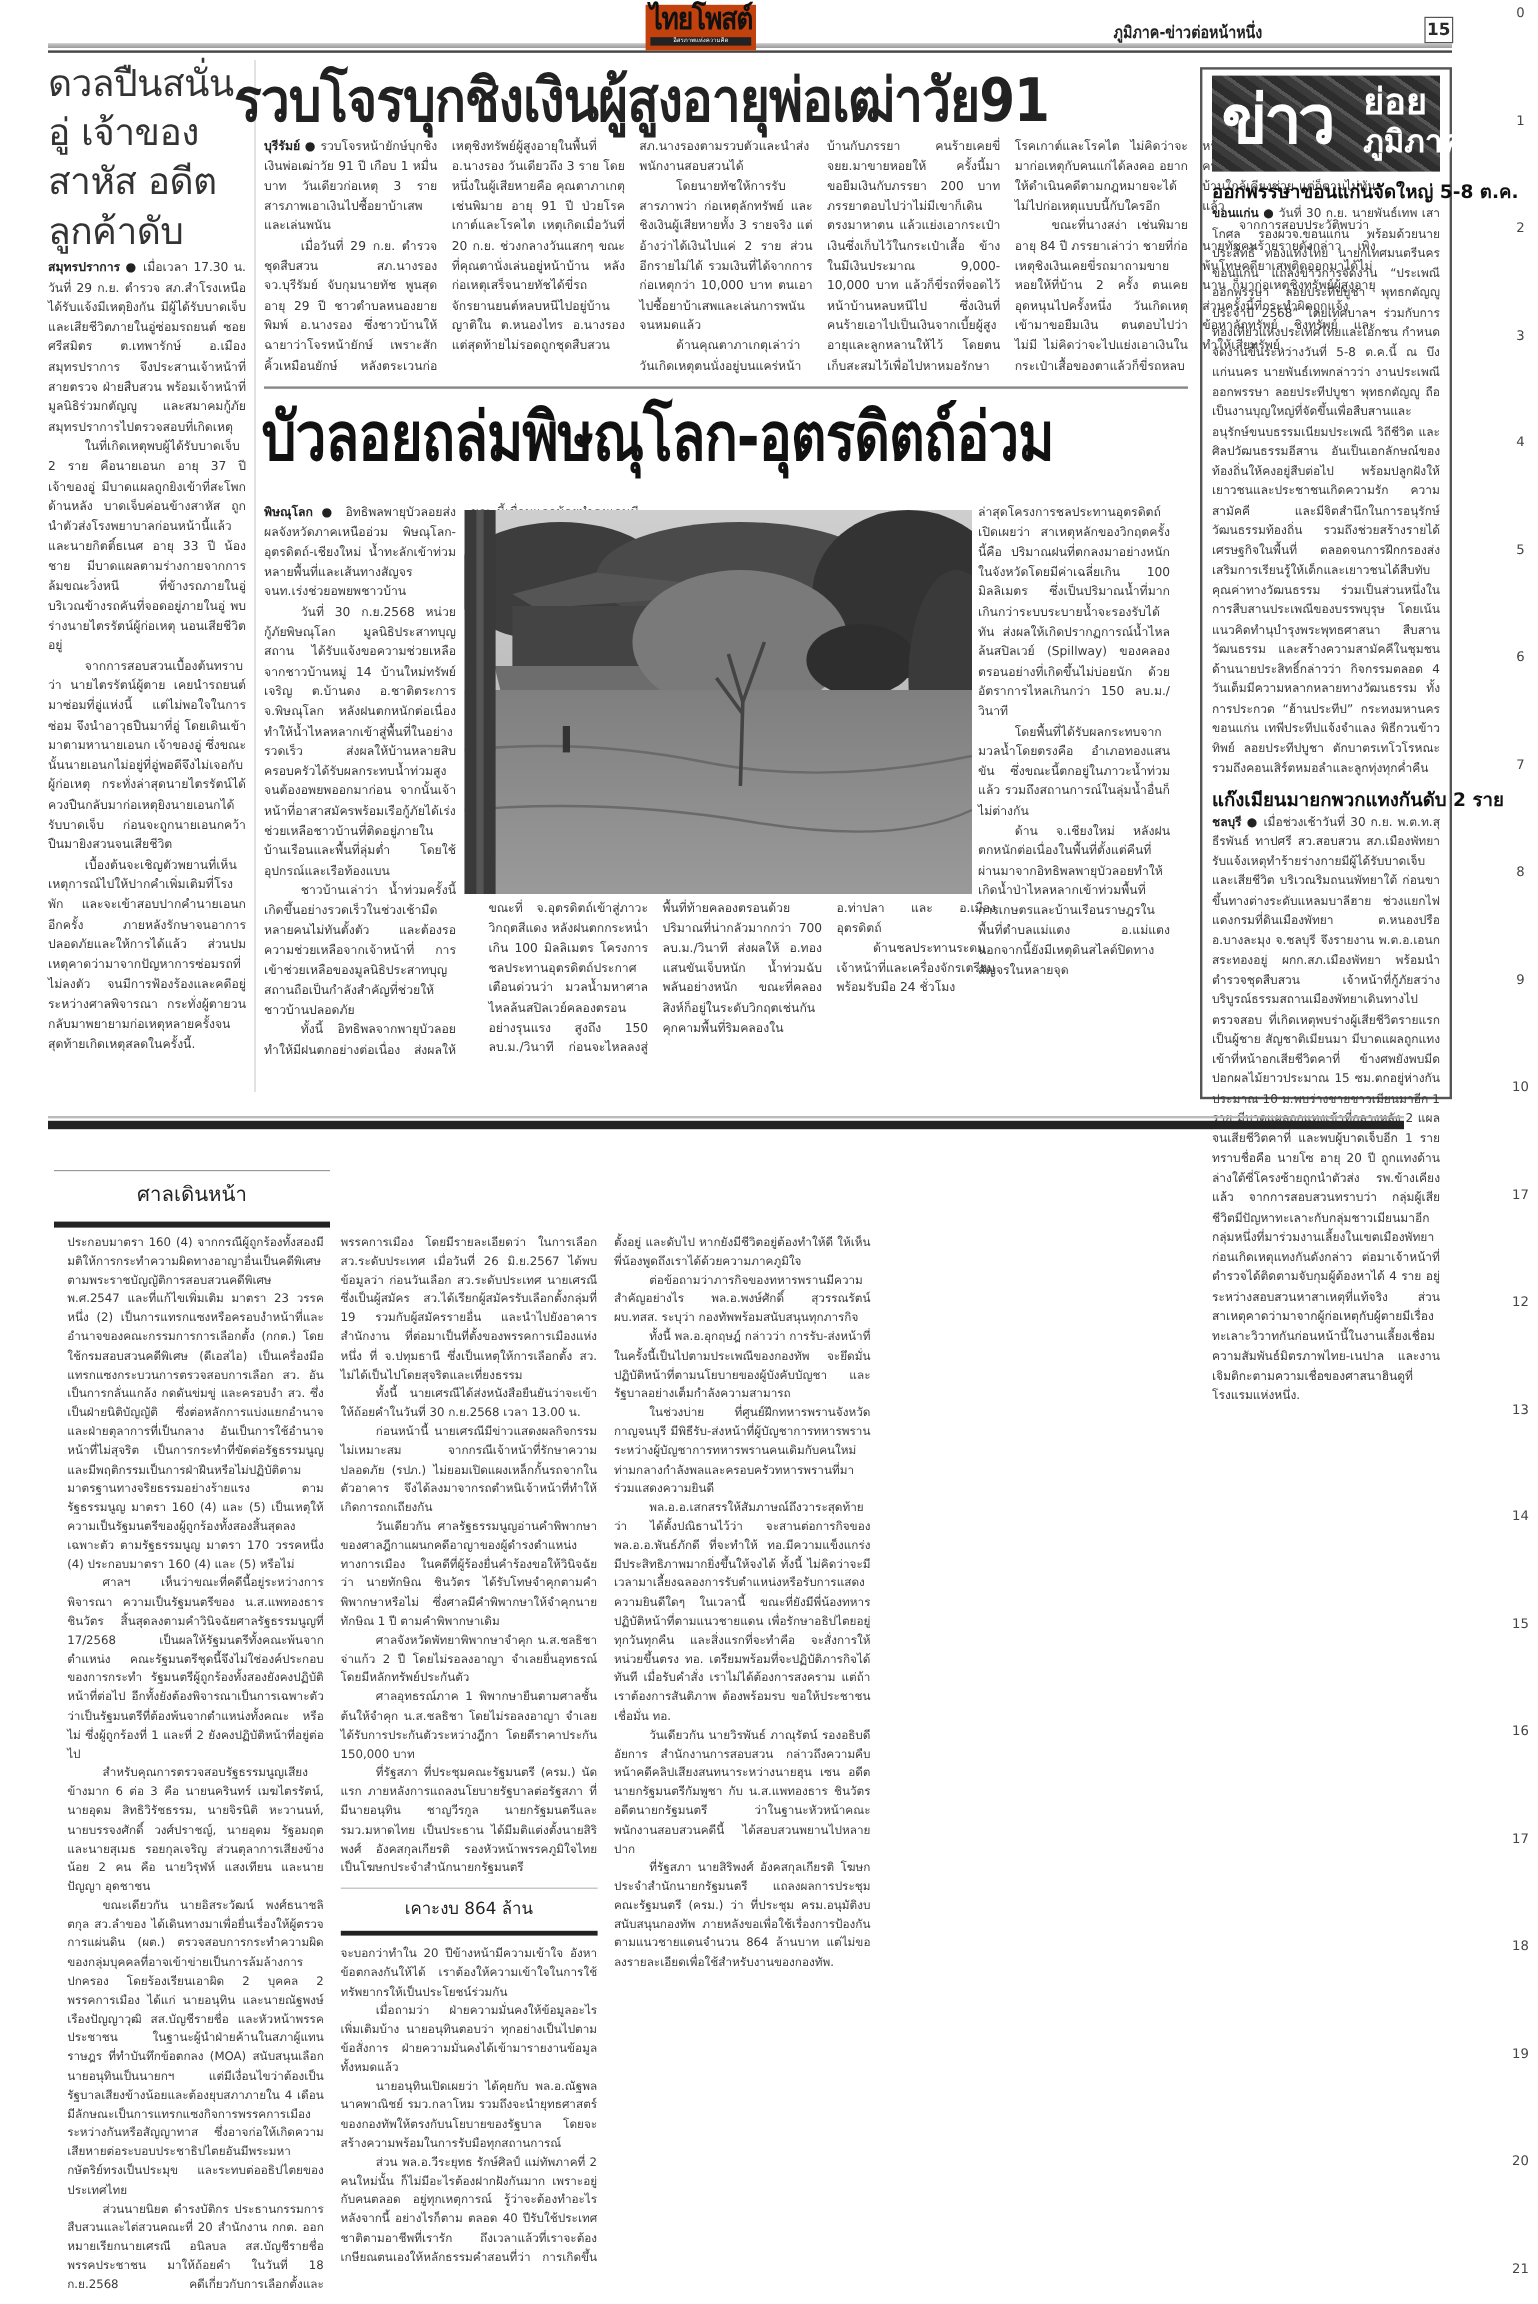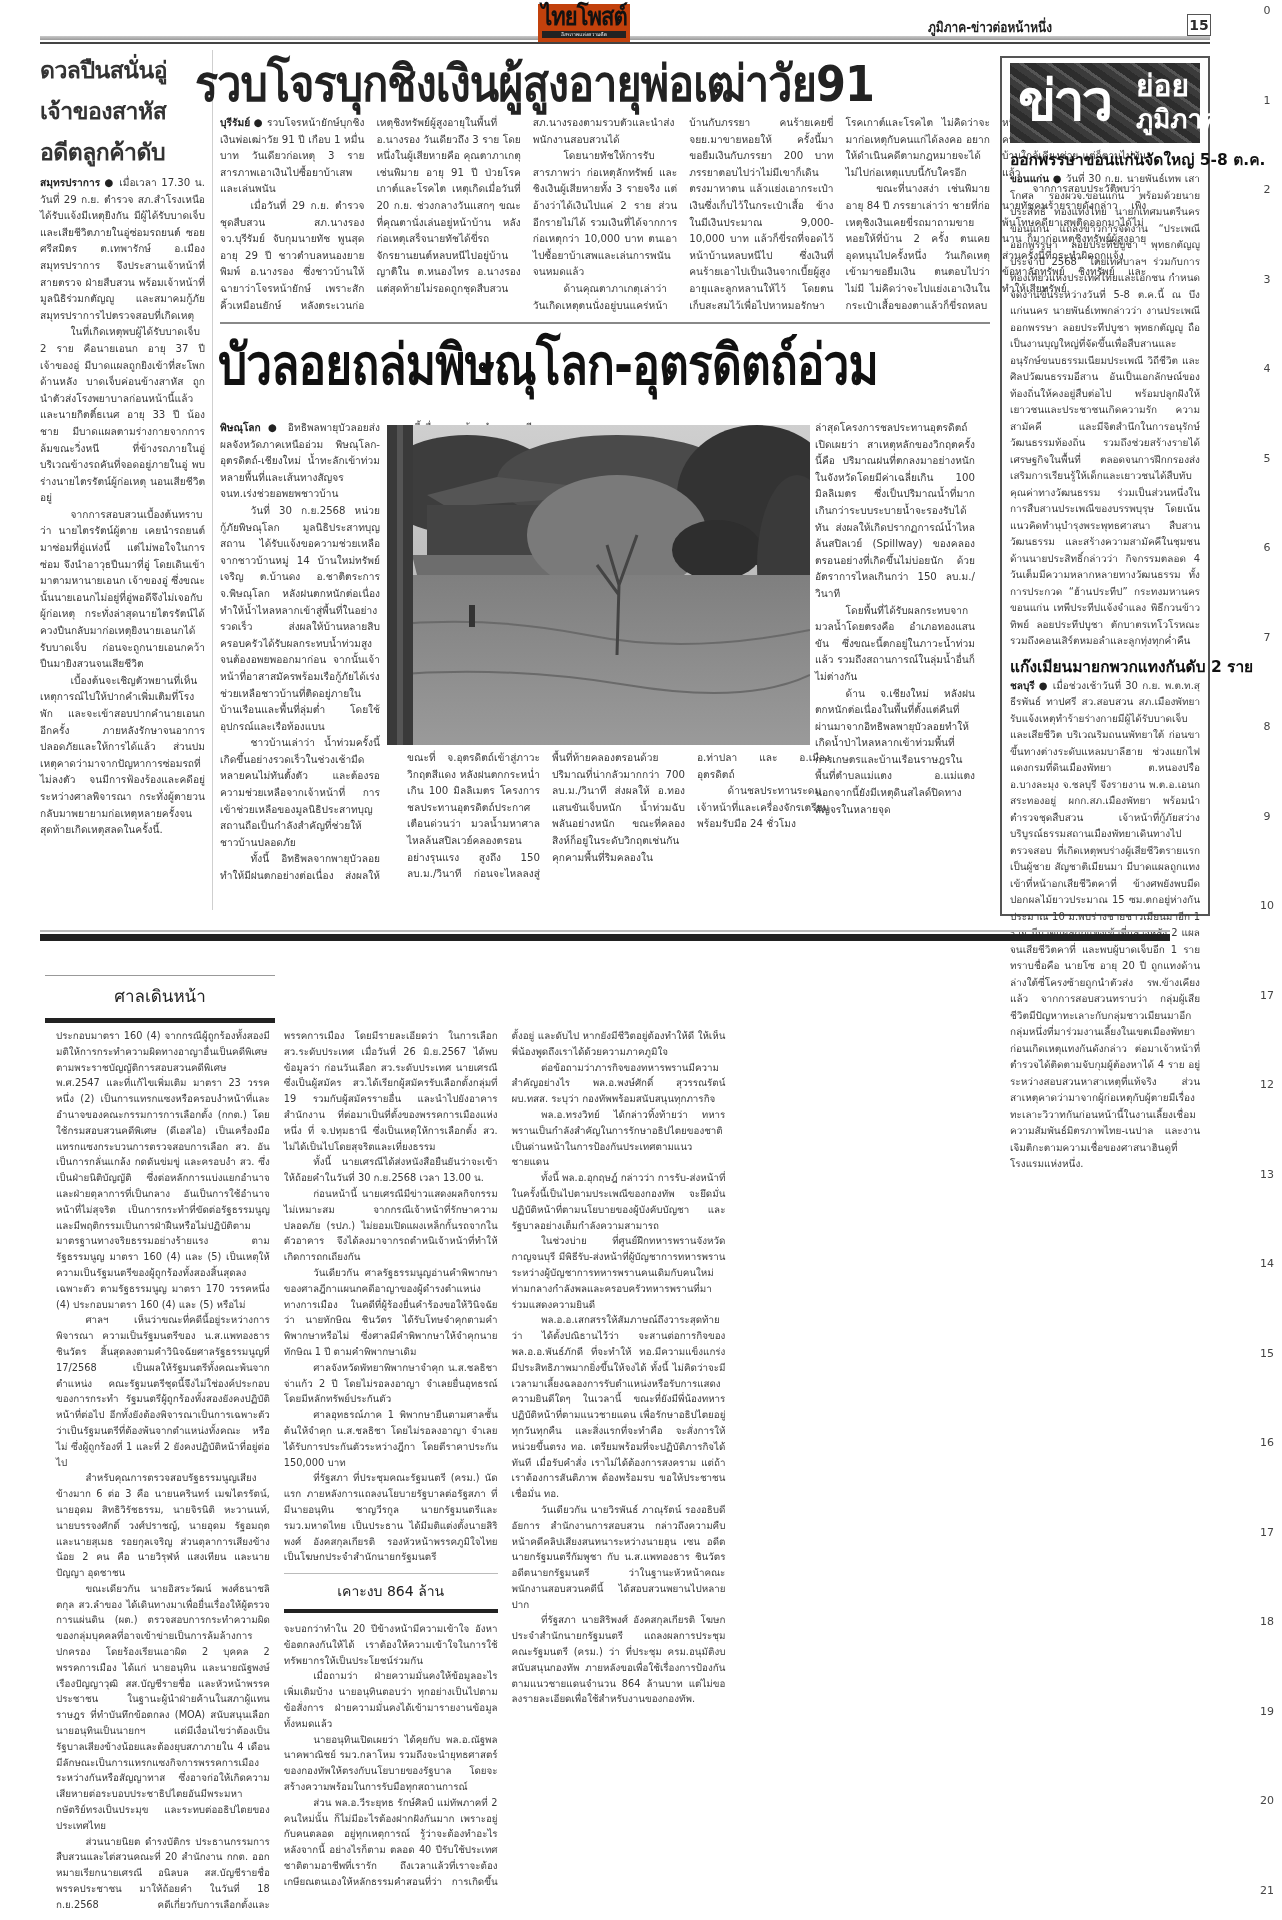--- a/index.html
+++ b/index.html
@@ -17,21 +17,21 @@
   .ruler { position: absolute; left: 1252px; top: 0; width: 30px; height: 1920px; }
   .ruler span { position: absolute; left: 0; width: 30px; text-align: center; font-size: 11px; color: #444; }
   
   .col-text { font-size: 10.2px; line-height: 16.6px; color: #3a3a3a; text-align: justify; }
   .col-text p { text-indent: 3em; }
   .col-text p.first { text-indent: 0; }
   .dateline { font-weight: bold; color: #222; }
   .bullet { font-weight: bold; color: #222; }
   
   .left-story { position: absolute; left: 0; top: 50px; width: 165px; }
-  .left-head { font-size: 23px; line-height: 41px; color: #333; font-weight: bold; letter-spacing: -0.5px; }
+  .left-head { font-size: 31px; line-height: 41px; color: #333; font-weight: normal; letter-spacing: -0.5px; }
   
   .story1-head { position: absolute; left: 155px; top: 54px; width: 790px; font-size: 50px; font-weight: bold; color: #222; line-height: 60px; letter-spacing: -1px; transform: scaleX(0.86); transform-origin: left; white-space: nowrap; }
   .story1-cols { position: absolute; left: 180px; top: 115px; width: 770px; height: 205px; column-count: 5; column-gap: 12px; column-fill: auto; }
   .divider1 { position: absolute; left: 180px; top: 322px; width: 770px; height: 2px; background: #888; }
   .story2-head { position: absolute; left: 178px; top: 330px; width: 790px; font-size: 56px; font-weight: bold; color: #111; line-height: 70px; letter-spacing: -1px; transform: scaleX(0.82); transform-origin: left; white-space: nowrap; }
   .story2-col1 { position: absolute; left: 180px; top: 420px; width: 155px; height: 470px; }
   .photo { position: absolute; left: 347px; top: 425px; width: 423px; height: 320px; background: #8c8c8c; overflow: hidden; }
   .story2-col-mid { position: absolute; top: 750px; width: 135px; height: 140px; }
   .story2-colR { position: absolute; left: 775px; top: 420px; width: 160px; height: 470px; }
   .right-box { position: absolute; left: 960px; top: 56px; width: 210px; height: 860px; border: 2px solid #555; padding: 5px 8px; }
@@ -184,21 +184,20 @@
   <p>ที่รัฐสภา ที่ประชุมคณะรัฐมนตรี (ครม.) นัดแรก ภายหลังการแถลงนโยบายรัฐบาลต่อรัฐสภา ที่มีนายอนุทิน ชาญวีรกูล นายกรัฐมนตรีและ รมว.มหาดไทย เป็นประธาน ได้มีมติแต่งตั้งนายสิริพงศ์ อังคสกุลเกียรติ รองหัวหน้าพรรคภูมิใจไทย เป็นโฆษกประจำสำนักนายกรัฐมนตรี</p>
   <div class="sub-head-box">
     <div class="sub-head-text">เคาะงบ 864 ล้าน</div>
     <div class="sub-head-bar"></div>
   </div>
   <p class="first">จะบอกว่าทำใน 20 ปีข้างหน้ามีความเข้าใจ อังหาข้อตกลงกันให้ได้ เราต้องให้ความเข้าใจในการใช้ทรัพยากรให้เป็นประโยชน์ร่วมกัน</p>
   <p>เมื่อถามว่า ฝ่ายความมั่นคงให้ข้อมูลอะไรเพิ่มเติมบ้าง นายอนุทินตอบว่า ทุกอย่างเป็นไปตามข้อสั่งการ ฝ่ายความมั่นคงได้เข้ามารายงานข้อมูลทั้งหมดแล้ว</p>
   <p>นายอนุทินเปิดเผยว่า ได้คุยกับ พล.อ.ณัฐพล นาคพาณิชย์ รมว.กลาโหม รวมถึงจะนำยุทธศาสตร์ของกองทัพให้ตรงกับนโยบายของรัฐบาล โดยจะสร้างความพร้อมในการรับมือทุกสถานการณ์</p>
   <p>ส่วน พล.อ.วีระยุทธ รักษ์ศิลป์ แม่ทัพภาคที่ 2 คนใหม่นั้น ก็ไม่มีอะไรต้องฝากฝังกันมาก เพราะอยู่กับคนตลอด อยู่ทุกเหตุการณ์ รู้ว่าจะต้องทำอะไรหลังจากนี้ อย่างไรก็ตาม ตลอด 40 ปีรับใช้ประเทศชาติตามอาชีพที่เรารัก ถึงเวลาแล้วที่เราจะต้องเกษียณตนเองให้หลักธรรมคำสอนที่ว่า การเกิดขึ้น ตั้งอยู่ และดับไป หากยังมีชีวิตอยู่ต้องทำให้ดี ให้เห็นพี่น้องพูดถึงเราได้ด้วยความภาคภูมิใจ</p>
   <p>ต่อข้อถามว่าภารกิจของทหารพรานมีความสำคัญอย่างไร พล.อ.พงษ์ศักดิ์ สุวรรณรัตน์ ผบ.ทสส. ระบุว่า กองทัพพร้อมสนับสนุนทุกภารกิจ</p>
-  <p>พล.อ.ทรงวิทย์ ได้กล่าวทิ้งท้ายว่า ทหารพรานเป็นกำลังสำคัญในการรักษาอธิปไตยของชาติ เป็นด่านหน้าในการป้องกันประเทศตามแนวชายแดน</p>
   <p>ทั้งนี้ พล.อ.อุกฤษฎ์ กล่าวว่า การรับ-ส่งหน้าที่ในครั้งนี้เป็นไปตามประเพณีของกองทัพ จะยึดมั่นปฏิบัติหน้าที่ตามนโยบายของผู้บังคับบัญชา และรัฐบาลอย่างเต็มกำลังความสามารถ</p>
   <p>ในช่วงบ่าย ที่ศูนย์ฝึกทหารพรานจังหวัดกาญจนบุรี มีพิธีรับ-ส่งหน้าที่ผู้บัญชาการทหารพรานระหว่างผู้บัญชาการทหารพรานคนเดิมกับคนใหม่ ท่ามกลางกำลังพลและครอบครัวทหารพรานที่มาร่วมแสดงความยินดี</p>
   <p>พล.อ.อ.เสกสรรให้สัมภาษณ์ถึงวาระสุดท้ายว่า ได้ตั้งปณิธานไว้ว่า จะสานต่อการกิจของ พล.อ.อ.พันธ์ภักดี ที่จะทำให้ ทอ.มีความแข็งแกร่ง มีประสิทธิภาพมากยิ่งขึ้นให้จงได้ ทั้งนี้ ไม่คิดว่าจะมีเวลามาเลี้ยงฉลองการรับตำแหน่งหรือรับการแสดงความยินดีใดๆ ในเวลานี้ ขณะที่ยังมีพี่น้องทหารปฏิบัติหน้าที่ตามแนวชายแดน เพื่อรักษาอธิปไตยอยู่ทุกวันทุกคืน และสิ่งแรกที่จะทำคือ จะสั่งการให้หน่วยขึ้นตรง ทอ. เตรียมพร้อมที่จะปฏิบัติภารกิจได้ทันที เมื่อรับคำสั่ง เราไม่ได้ต้องการสงคราม แต่ถ้าเราต้องการสันติภาพ ต้องพร้อมรบ ขอให้ประชาชนเชื่อมั่น ทอ.</p>
   <p>วันเดียวกัน นายวิรพันธ์ ภาณุรัตน์ รองอธิบดีอัยการ สำนักงานการสอบสวน กล่าวถึงความคืบหน้าคดีคลิปเสียงสนทนาระหว่างนายฮุน เซน อดีตนายกรัฐมนตรีกัมพูชา กับ น.ส.แพทองธาร ชินวัตร อดีตนายกรัฐมนตรี ว่าในฐานะหัวหน้าคณะพนักงานสอบสวนคดีนี้ ได้สอบสวนพยานไปหลายปาก</p>
   <p>ที่รัฐสภา นายสิริพงศ์ อังคสกุลเกียรติ โฆษกประจำสำนักนายกรัฐมนตรี แถลงผลการประชุมคณะรัฐมนตรี (ครม.) ว่า ที่ประชุม ครม.อนุมัติงบสนับสนุนกองทัพ ภายหลังขอเพื่อใช้เรื่องการป้องกันตามแนวชายแดนจำนวน 864 ล้านบาท แต่ไม่ขอลงรายละเอียดเพื่อใช้สำหรับงานของกองทัพ.</p>
 </div>
 
 <div class="ruler" id="ruler">
     <span style="top: 4px;">0</span>
     <span style="top: 93.5238px;">1</span>

